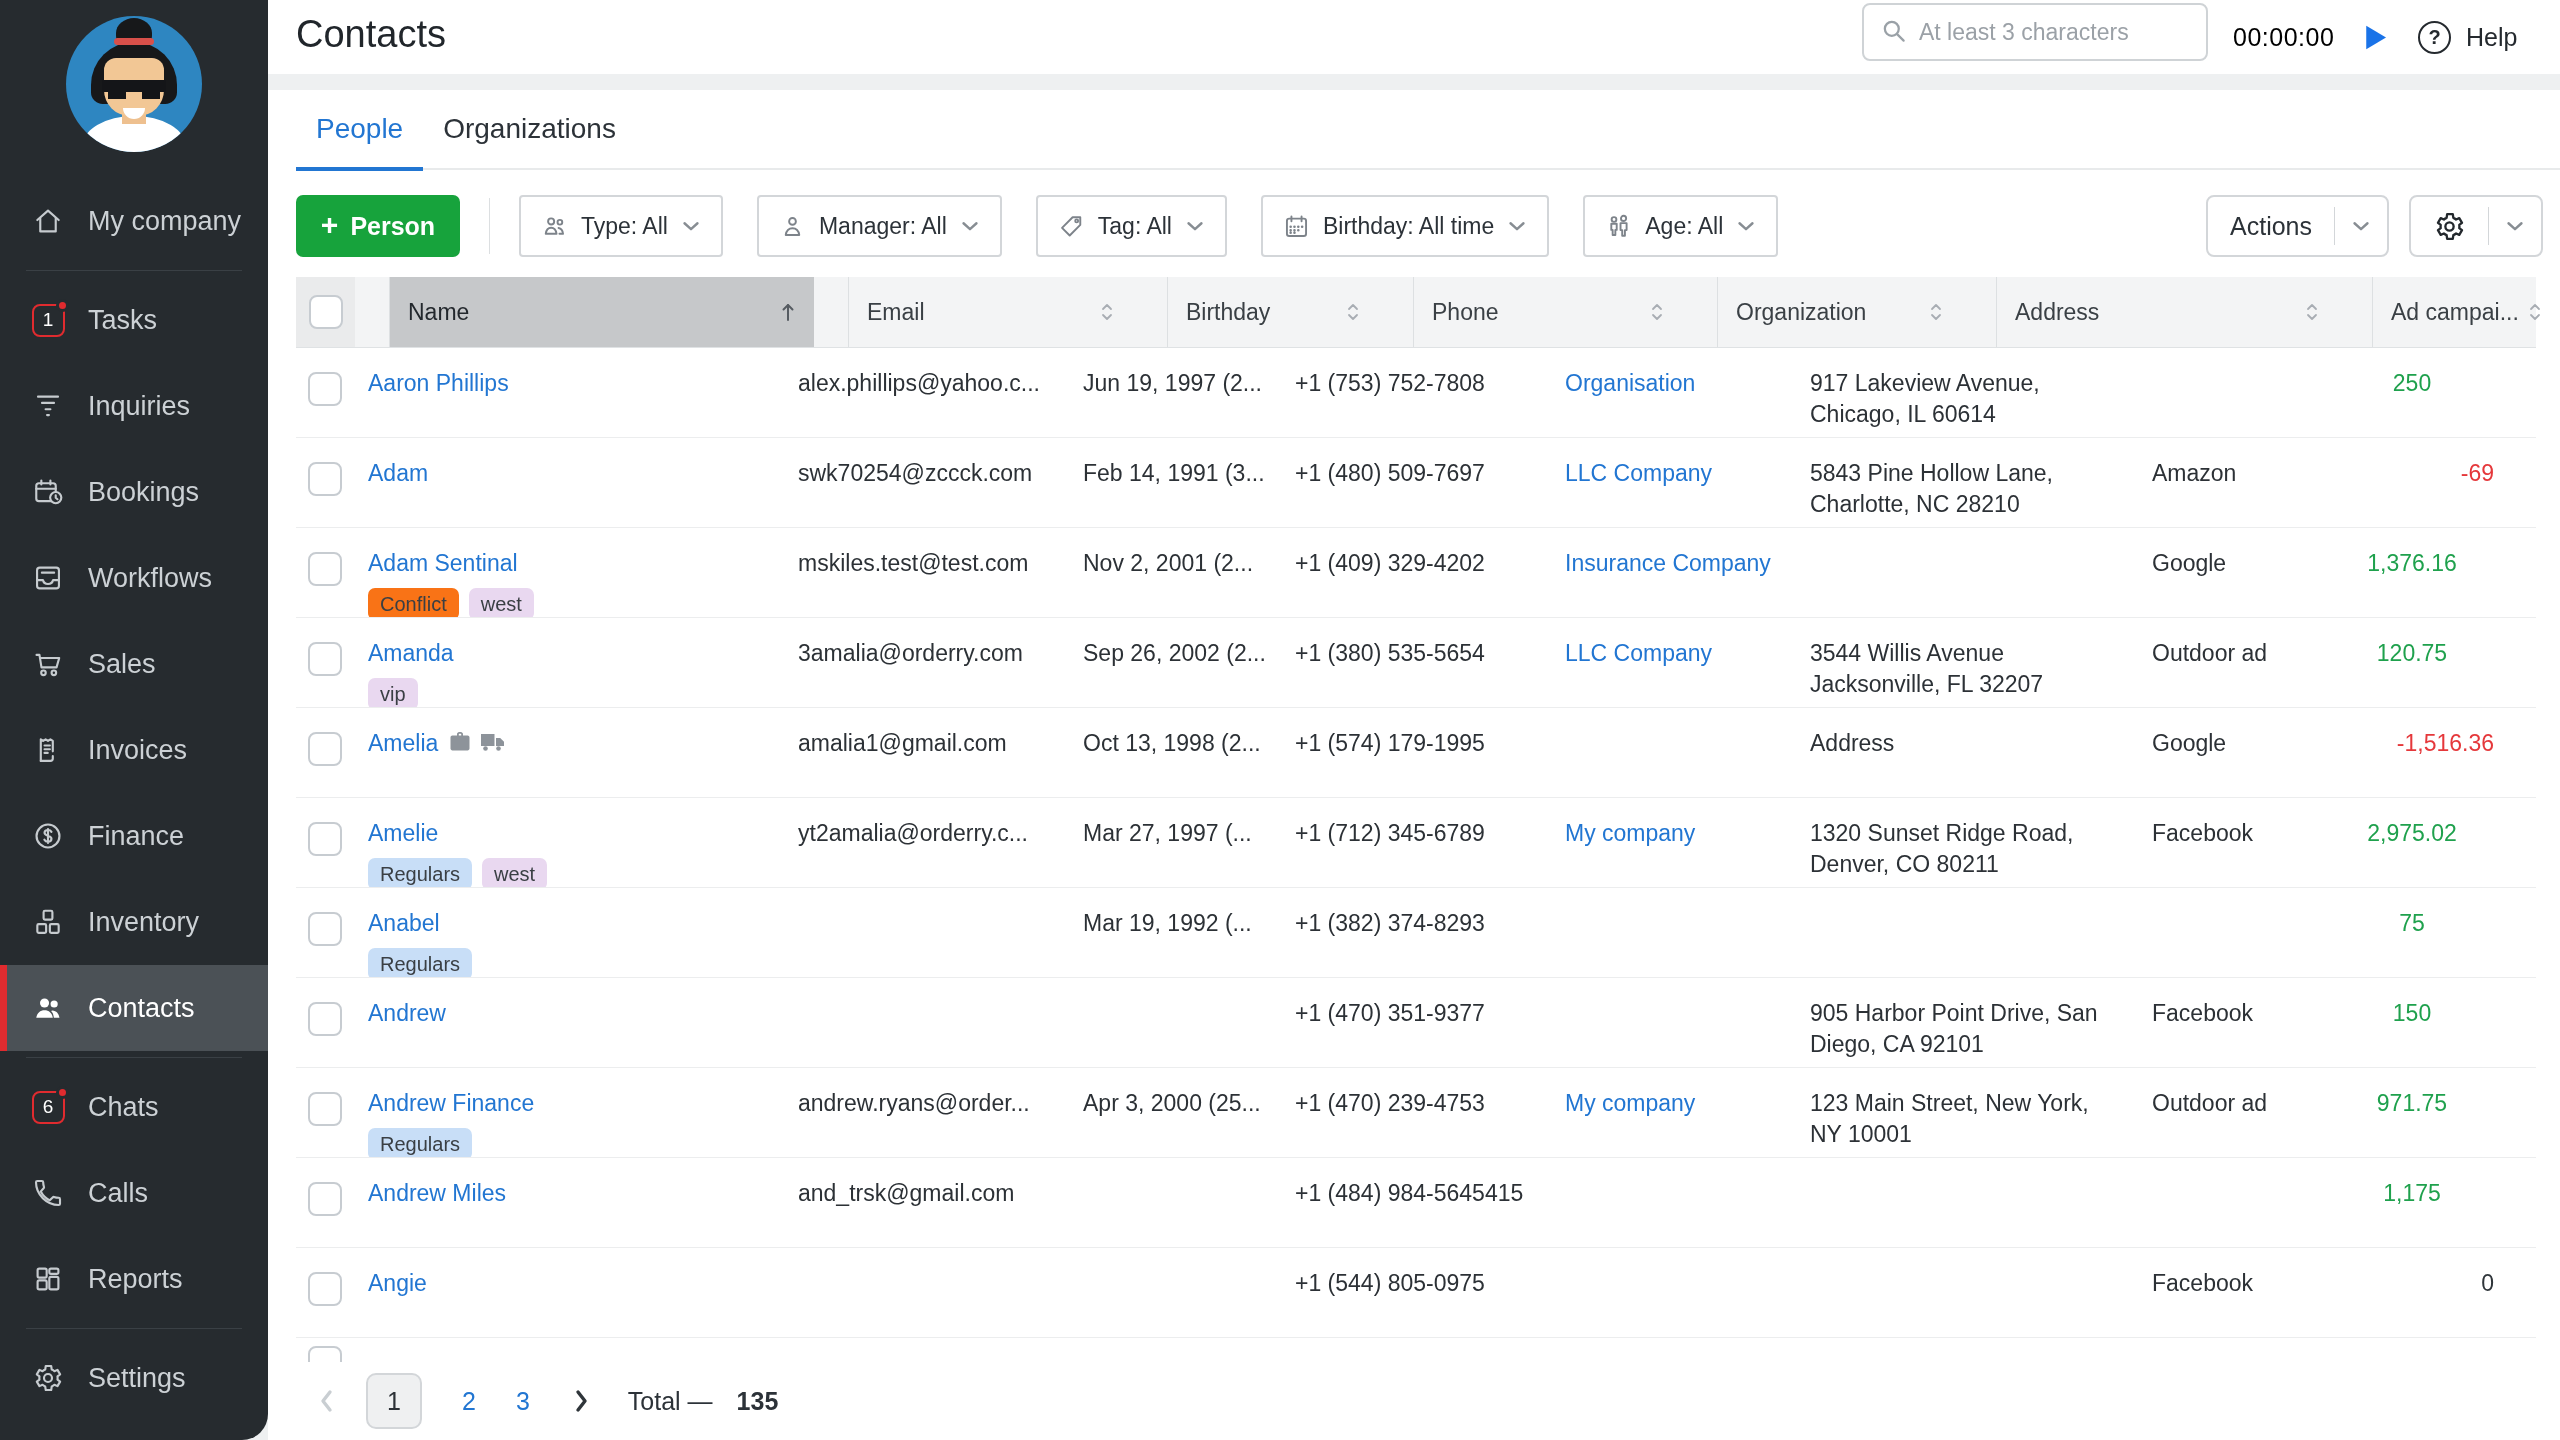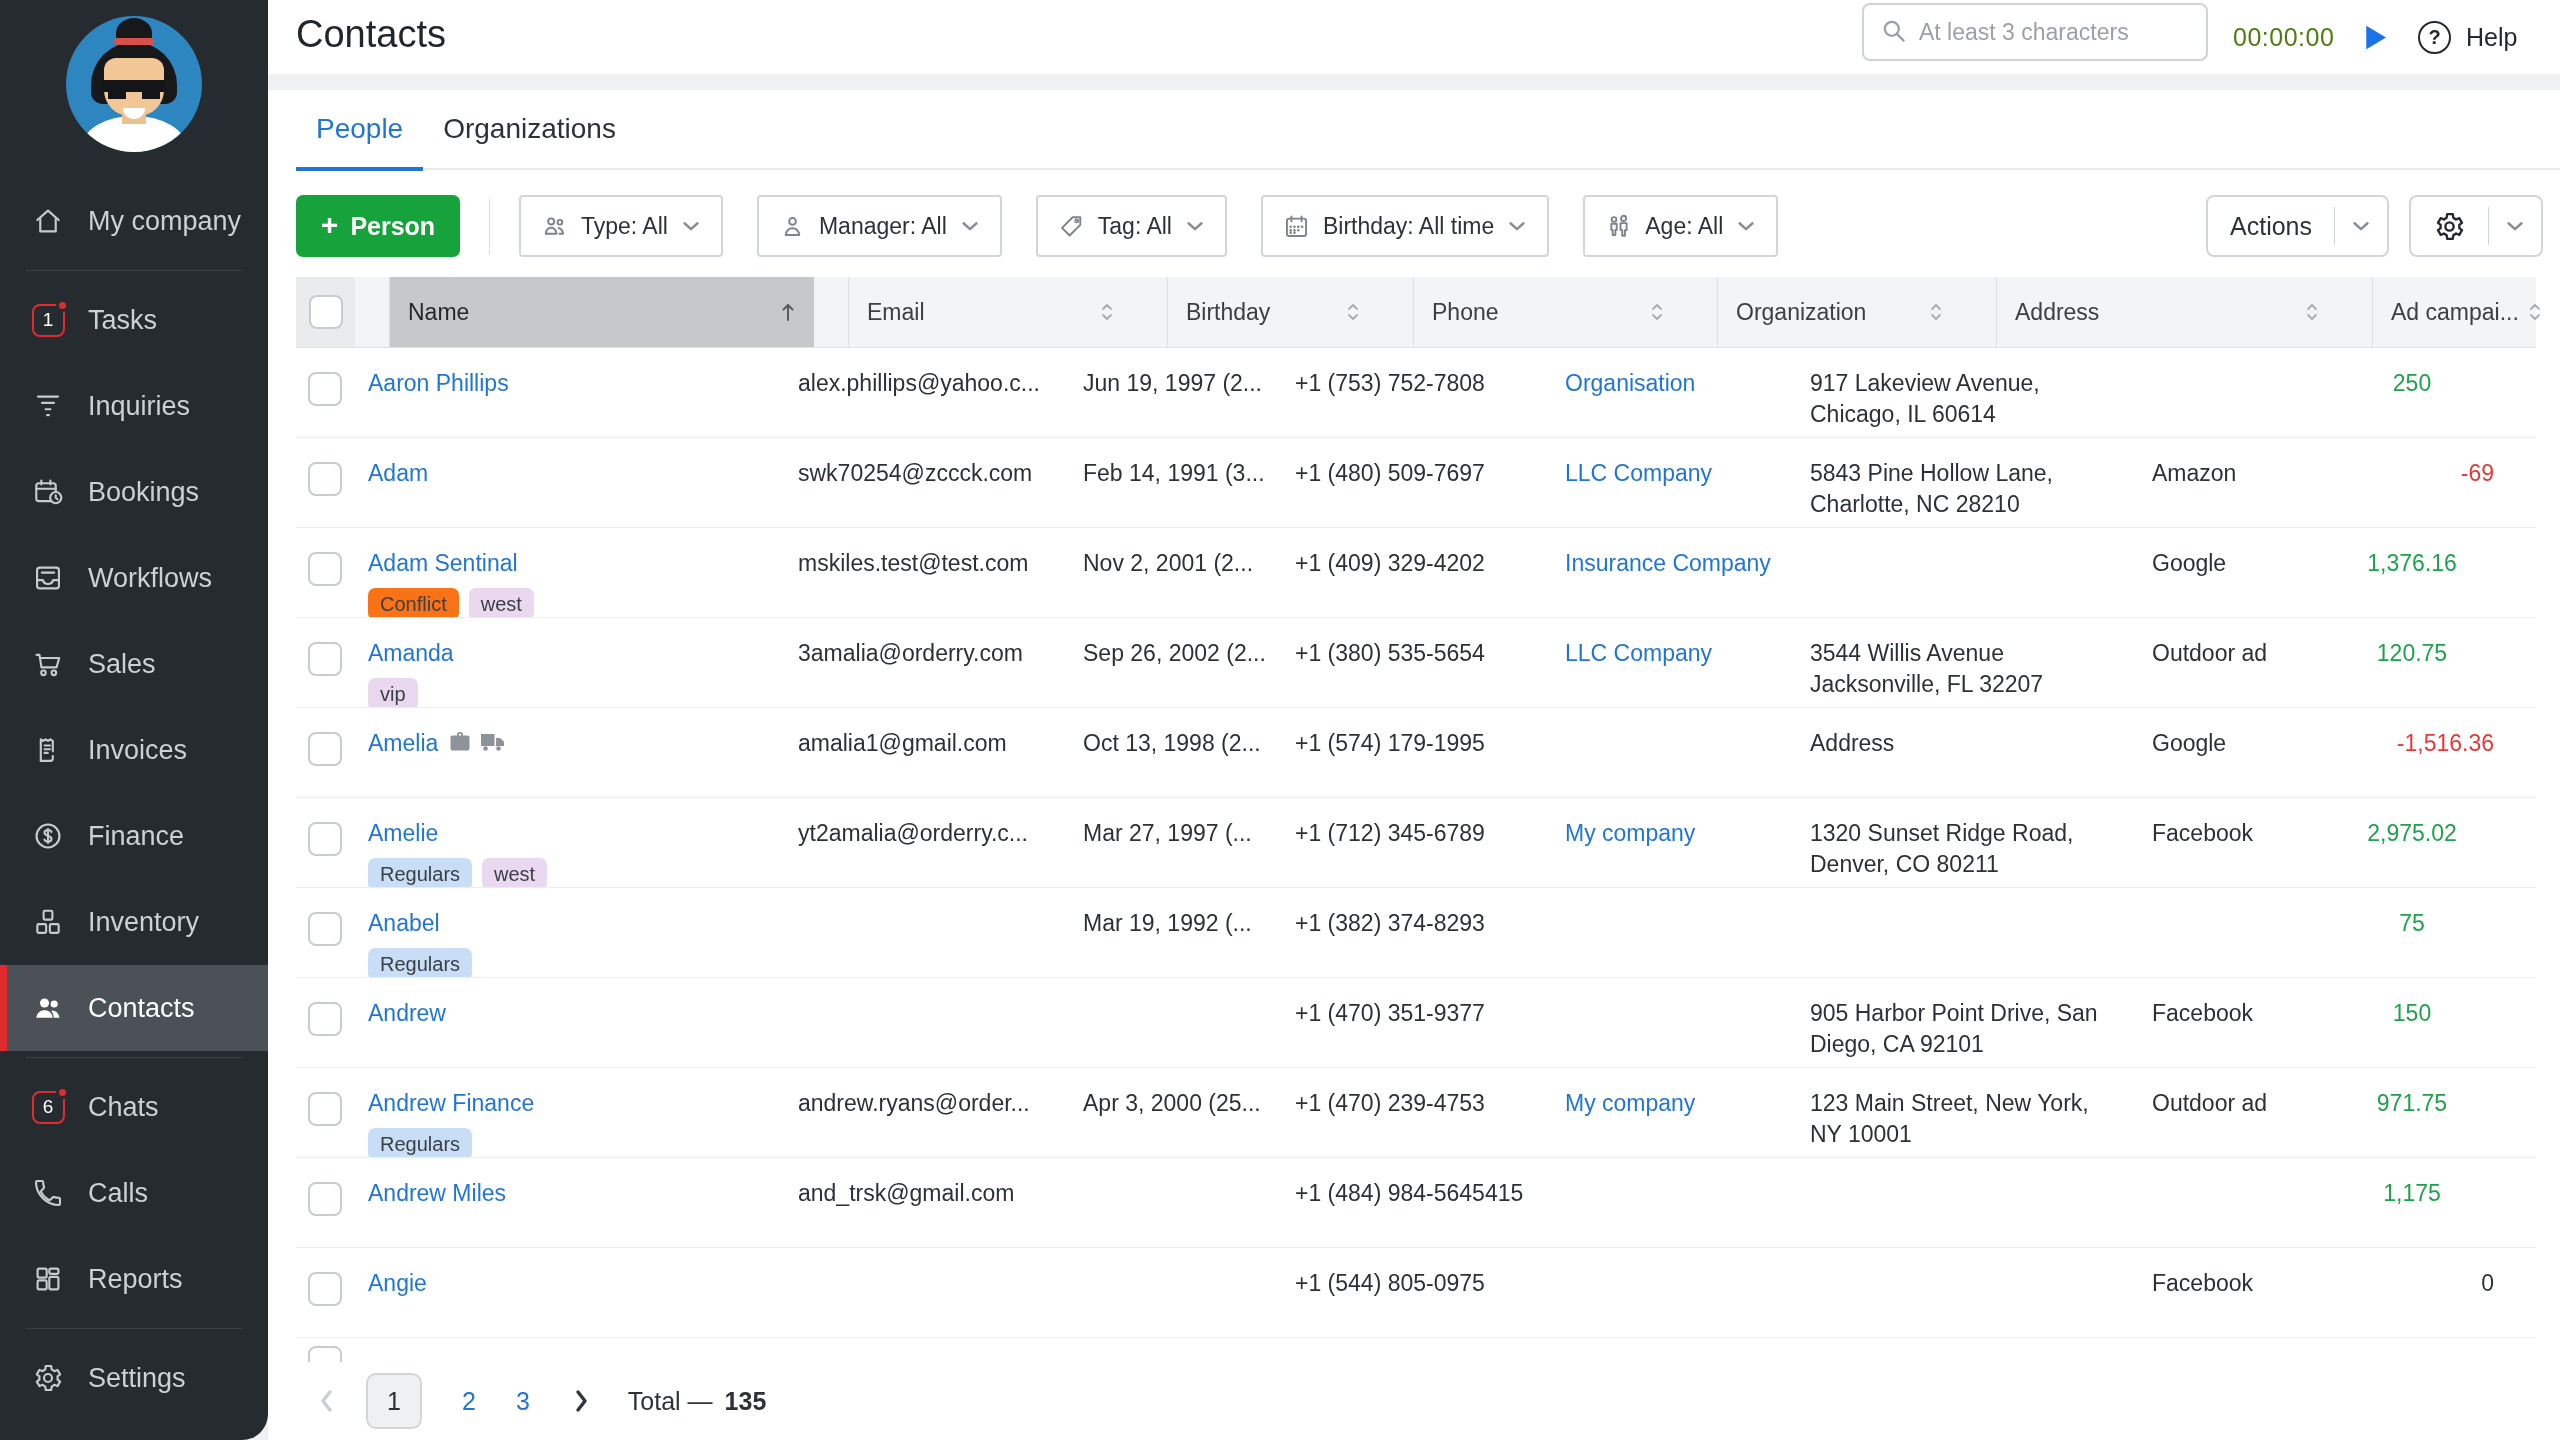--- a/index.html
+++ b/index.html
@@ -35,21 +35,21 @@
   .nav-badge-dot { position:absolute; right:-3px; top:-3px; width:13px; height:13px; background:#e02b2f; border:3px solid #262b2f; border-radius:50%; }
 
   
   .main { position:absolute; left:268px; top:0; width:2292px; height:1440px; }
   .topbar { position:absolute; left:0; top:0; width:100%; height:74px; background:#fff; }
   .page-title { position:absolute; left:28px; top:13px; font-size:38px; font-weight:500; color:#21262b; }
   .search { position:absolute; left:1594px; top:3px; width:346px; height:58px; border:2px solid #cfd3d6; border-radius:8px; background:#fff; display:flex; align-items:center; gap:12px; padding:0 16px; }
   .search input { border:none; outline:none; width:100%; font-size:23px; font-family:inherit; color:#3a4045; }
   .search input::placeholder { color:#9ba1a7; }
   .timer-wrap { position:absolute; left:1965px; top:0; height:74px; display:flex; align-items:center; gap:28px; }
-  .timer { font-size:25px; color:#4d7c0f; letter-spacing:.5px;text-align:center; }
+  .timer { font-size:25px; color:#000000; letter-spacing:.5px;text-align:center; }
   .help { position:absolute; left:2150px; top:0; height:74px; display:flex; align-items:center; gap:15px; cursor:pointer; }
   .help-q { width:33px; height:33px; border:2.5px solid #24292e; border-radius:50%; display:flex; align-items:center; justify-content:center; font-size:20px; font-weight:bold; color:#24292e; }
   .help-label { font-size:25px; color:#24292e; }
 
   
   .card { position:absolute; left:0; top:90px; width:100%; height:1350px; background:#fff; }
   .tabs { position:absolute; left:28px; top:0; right:0; height:80px; display:flex; border-bottom:2px solid #e8eaeb; }
   .tab { padding:0 20px; display:flex; align-items:center; font-size:28px; color:#2c3238; cursor:pointer; position:relative; }
   .tab.active { color:var(--accent-blue,#2276d2); }
   .tab.active:after { content:""; position:absolute; left:0; bottom:-3px; width:100%; height:4px; background:var(--accent-blue,#2276d2); }
@@ -99,21 +99,21 @@
   .partial-row { height:26px; overflow:hidden; }
   .partial-row .checkbox { margin:8px 0 0 12px; }
 
   
   .pager { position:absolute; left:28px; bottom:0; right:0; height:78px; background:#fff; display:flex; align-items:center; }
   .pager-prev { margin-left:20px; display:flex; cursor:default; }
   .page-current { margin-left:28px; width:56px; height:56px; background:#eff0f1; border:2px solid #d3d6d9; border-radius:10px; display:flex; align-items:center; justify-content:center; font-size:25px; color:#2c3136; }
   .page-link { margin-left:40px; font-size:25px; color:var(--accent-blue,#2276d2); cursor:pointer; }
   .pager-next { margin-left:40px; display:flex; cursor:pointer; }
   .pager-total { margin-left:36px; font-size:25px; color:#2c3238; }
-  .pager-total b { margin-left:12px; }
+  .pager-total b { margin-left:24px; }
 </style>
 </head>
 <body>
 
 <div class="app">
 
   <aside class="sidebar">
     <div class="avatar">
       <div class="av-shirt"></div>
         <div class="av-neck"></div>

